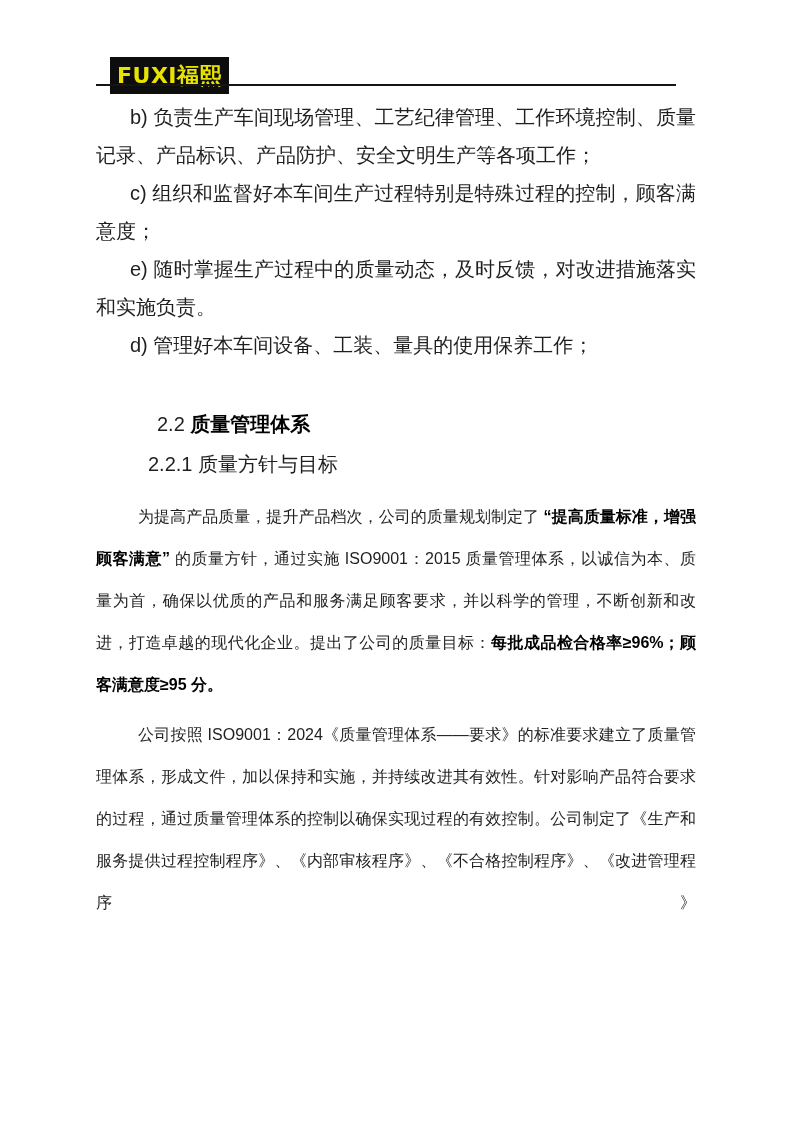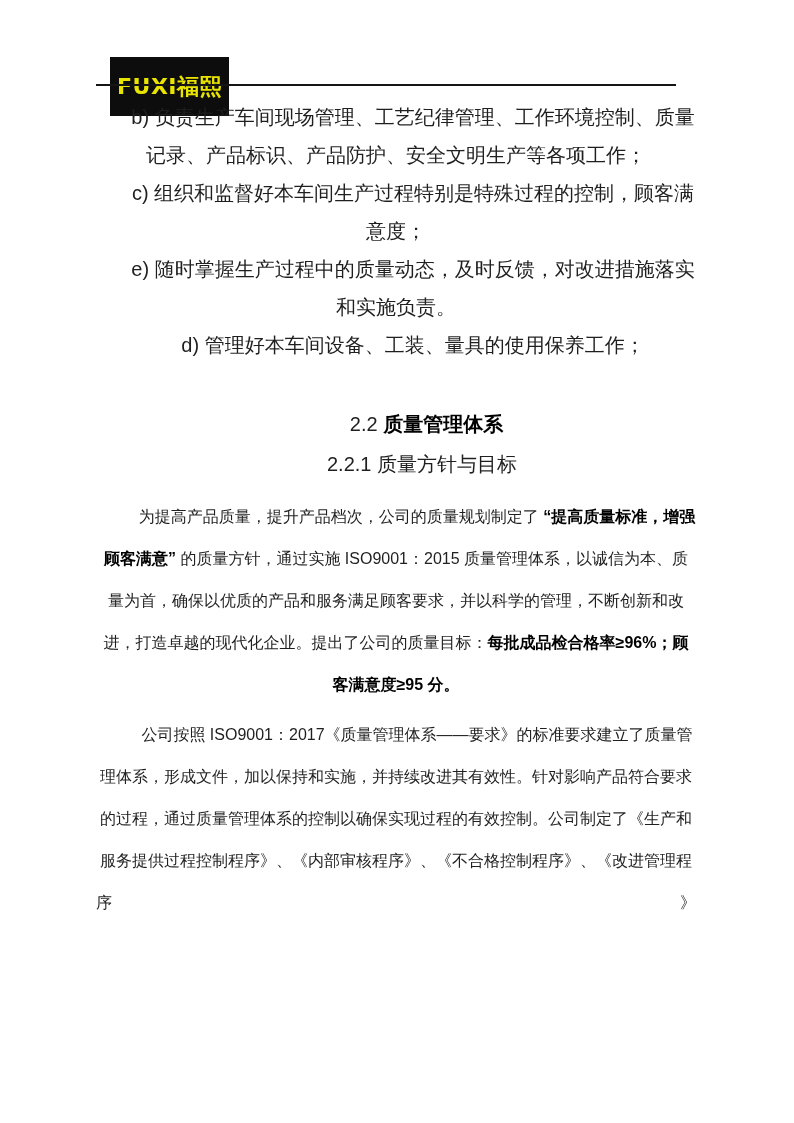--- a/index.html
+++ b/index.html
@@ -8,34 +8,34 @@
     position:relative;
     width:794px;height:1123px;
     background:#ffffff;
     font-family:"Liberation Sans","DejaVu Sans",sans-serif;
     color:#1f1f1f;
     overflow:hidden;
   }
   
   .logo{
     position:absolute;left:110px;top:57px;
-    height:27px;padding:16px 7px;
+    height:27px;padding:5px 7px;
     display:flex;align-items:center;justify-content:center;
     background:#0d0d0d;color:#e8e400;
     font-weight:800;font-size:22px;line-height:1;
     letter-spacing:0.5px;
     font-family:"DejaVu Sans","Liberation Sans",sans-serif;
   }
   .rule{
     position:absolute;left:96px;top:84px;
     width:580px;height:2px;background:#151515;
   }
   
   .content{position:absolute;left:96px;top:98px;width:600px;}
-  .content p{margin:0;text-align:center;}
+  .content p{margin:0;}
   .li{
     font-size:20px;line-height:38px;
     text-align:justify;text-indent:34px;
   }
   .h2{
     margin:40px 0 0 61px !important;
     font-size:20px;line-height:40px;font-weight:normal;
   }
   .h2 b{color:#000;}
   .h3{
@@ -69,16 +69,16 @@
         <p class="li">e) 随时掌握生产过程中的质量动态，及时反馈，对改进措施落实和实施负责。</p>
         <p class="li">d) 管理好本车间设备、工装、量具的使用保养工作；</p>
       </section>
 
     <p class="h2"><span>2.2 </span><b>质量管理体系</b></p>
 
     <p class="h3">2.2.1 质量方针与目标</p>
 
     <p class="bp"><span>为提高产品质量，提升产品档次，公司的质量规划制定了 </span><b>“提高质量标准，增强顾客满意”</b><span> 的质量方针，通过实施 ISO9001：2015 质量管理体系，以诚信为本、质量为首，确保以优质的产品和服务满足顾客要求，并以科学的管理，不断创新和改进，打造卓越的现代化企业。提出了公司的质量目标：</span><b>每批成品检合格率≥96%；顾客满意度≥95 分。</b></p>
 
-    <p class="bp bp-last"><span>公司按照 ISO9001：2017《质量管理体系——要求》的标准要求建立了质量管理体系，形成文件，加以保持和实施，并持续改进其有效性。针对影响产品符合要求的过程，通过质量管理体系的控制以确保实现过程的有效控制。公司制定了《生产和服务提供过程控制程序》、《内部审核程序》、《不合格控制程序》、《改进管理程序》</span></p>
+    <p class="bp bp-last"><span>公司按照 ISO9001：2024《质量管理体系——要求》的标准要求建立了质量管理体系，形成文件，加以保持和实施，并持续改进其有效性。针对影响产品符合要求的过程，通过质量管理体系的控制以确保实现过程的有效控制。公司制定了《生产和服务提供过程控制程序》、《内部审核程序》、《不合格控制程序》、《改进管理程序》</span></p>
 
   </div>
 </div>
 
 </body></html>

